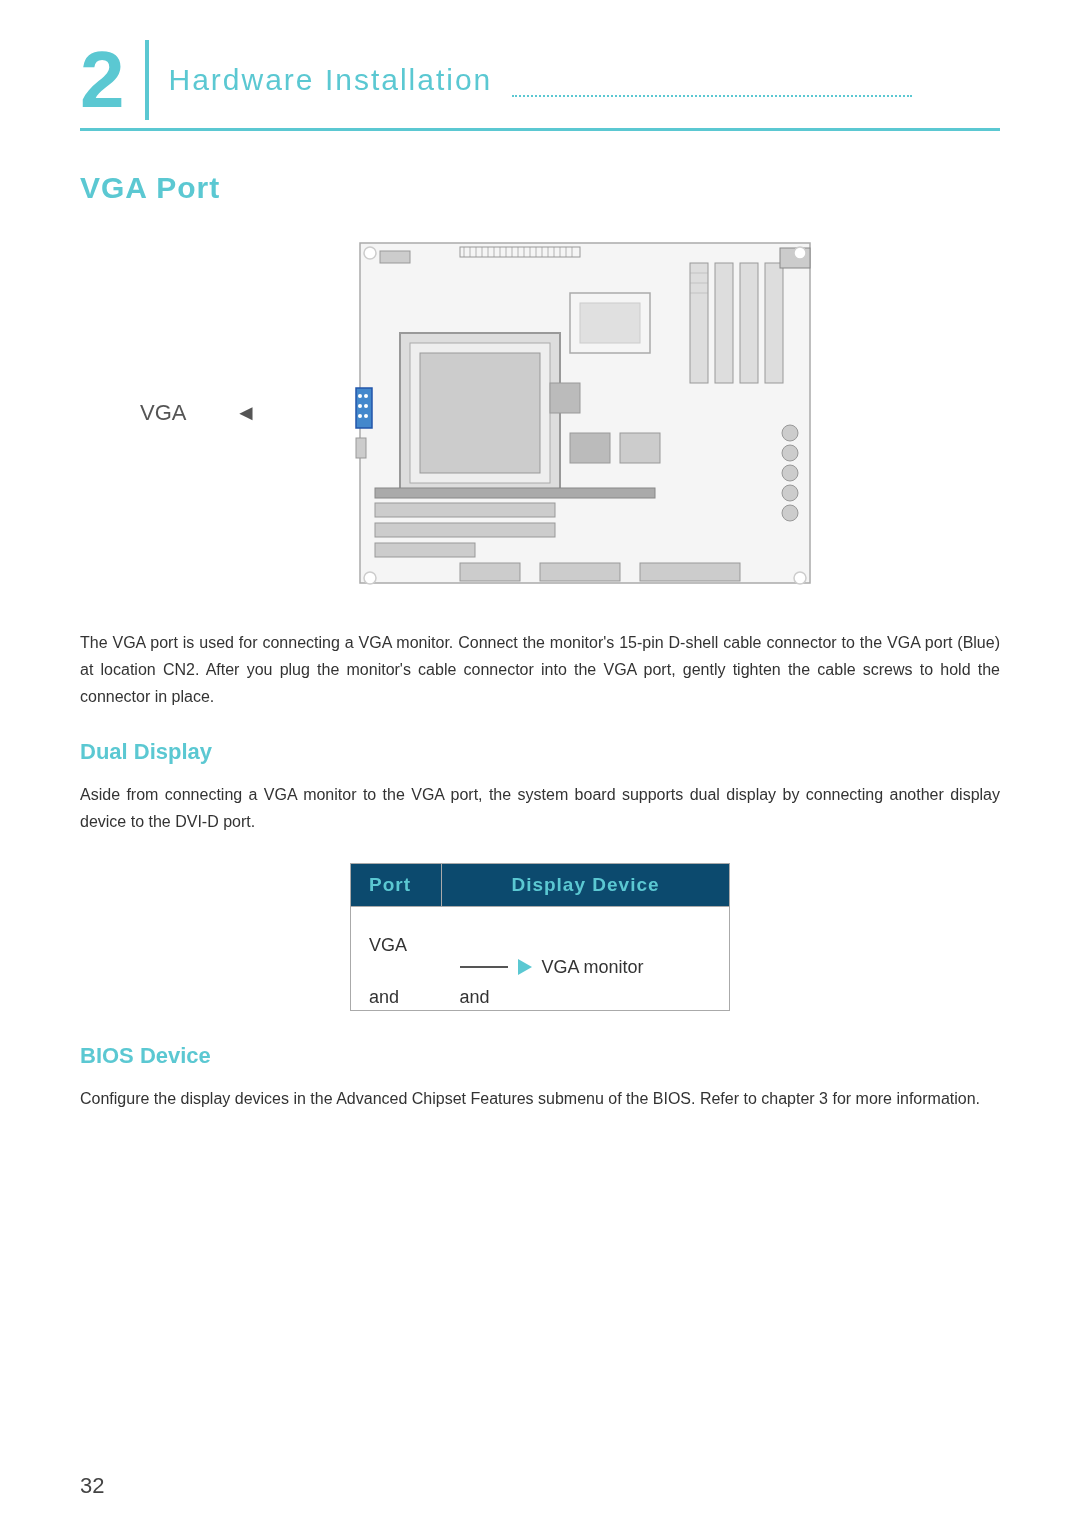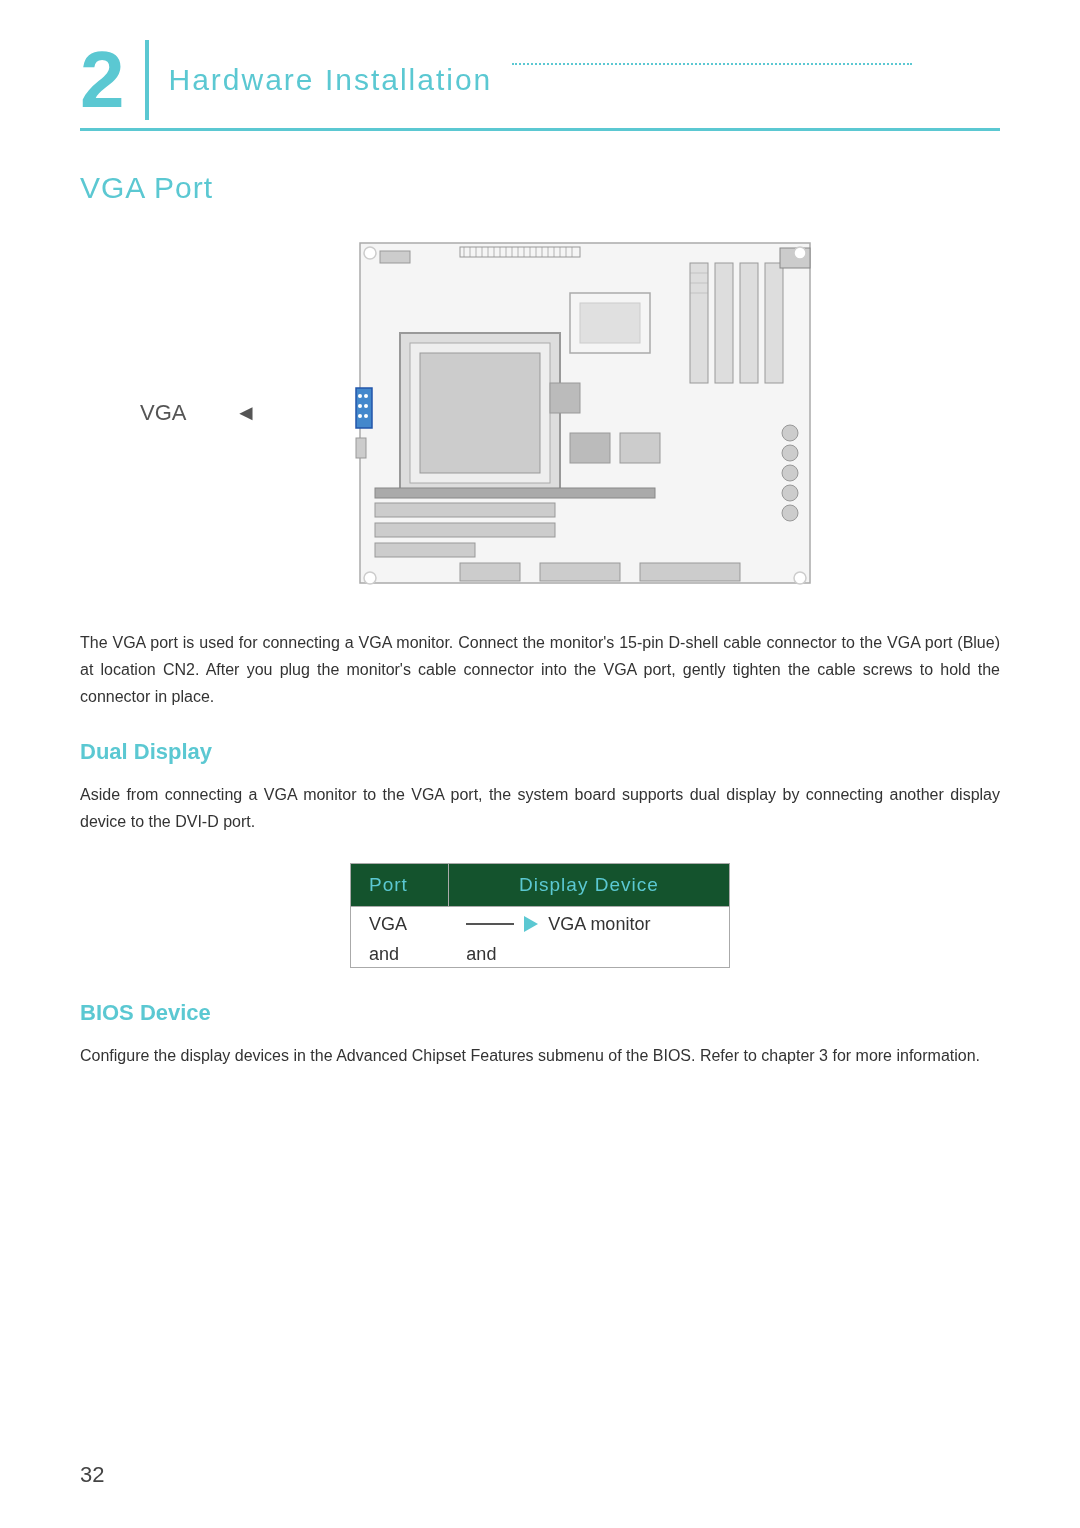--- a/index.html
+++ b/index.html
@@ -34,36 +34,36 @@
       margin-right: 20px;
       border-right: 4px solid #5bc8d2;
       padding-right: 20px;
     }
     .chapter-title {
       font-size: 30px;
       color: #5bc8d2;
       font-weight: 500;
       letter-spacing: 2px;
       display: flex;
-      align-items: flex-start;
+      align-items: flex-end;
       gap: 8px;
     }
     .dotted-line {
       display: inline-block;
       flex: 1;
       border-top: 2px dotted #5bc8d2;
       margin-left: 12px;
       width: 400px;
       vertical-align: middle;
     }
     
     .section-title {
       font-size: 30px;
       color: #5bc8d2;
-      font-weight: 400;
+      font-weight: 700;
       letter-spacing: 1px;
       margin-bottom: 28px;
       margin-top: 10px;
     }
     
     .diagram-container {
       display: flex;
       justify-content: center;
       align-items: center;
       margin-bottom: 36px;
@@ -111,25 +111,25 @@
       justify-content: center;
       margin: 24px 0 32px 0;
     }
     .port-table {
       border: 1.5px solid #aaa;
       border-collapse: collapse;
       min-width: 380px;
       background: #fff;
     }
     .port-table thead tr th {
-      background: #14532d;
+      background: #0c4a6e;
       color: #5bc8d2;
       font-size: 19px;
-      font-weight: 400;
-      padding: 10px 40px;
+      font-weight: 700;
+      padding: 10px 30px;
       border: 1.5px solid #aaa;
       text-align: center;
       letter-spacing: 1px;
     }
     .port-table thead tr th:first-child {
       text-align: left;
       padding-left: 18px;
     }
     .port-table tbody tr td {
       font-size: 18px;
@@ -141,20 +141,21 @@
     .port-table tbody tr td:first-child {
       font-size: 18px;
       color: #333;
       padding-left: 18px;
       width: 80px;
     }
     .arrow-cell {
       display: flex;
       align-items: center;
       gap: 6px;
+      margin-top: 43px;
     }
     .tri-arrow {
       display: inline-block;
       width: 0;
       height: 0;
       border-top: 8px solid transparent;
       border-bottom: 8px solid transparent;
       border-left: 14px solid #5bc8d2;
       margin-right: 4px;
     }
@@ -162,21 +163,21 @@
       display: inline-block;
       width: 48px;
       height: 2px;
       background: #555;
       vertical-align: middle;
       margin-right: 4px;
     }
     
     .page-number {
       position: absolute;
-      bottom: 40px;
+      bottom: 29px;
       left: 80px;
       font-size: 22px;
       color: #444;
     }
     
     .port-table tbody tr.divider td {
       padding-top: 2px;
       padding-bottom: 2px;
     }
   </style>

